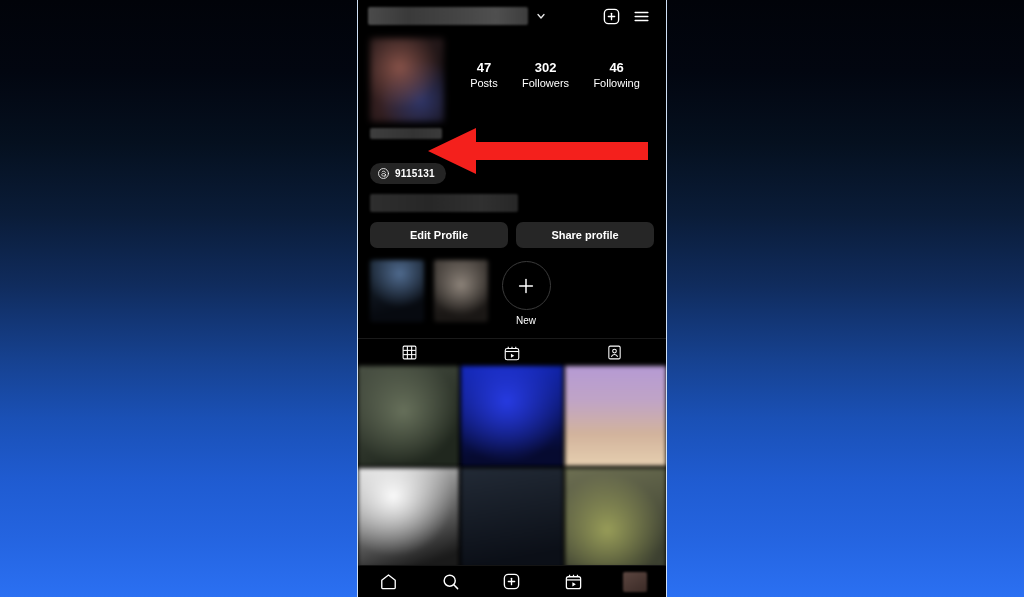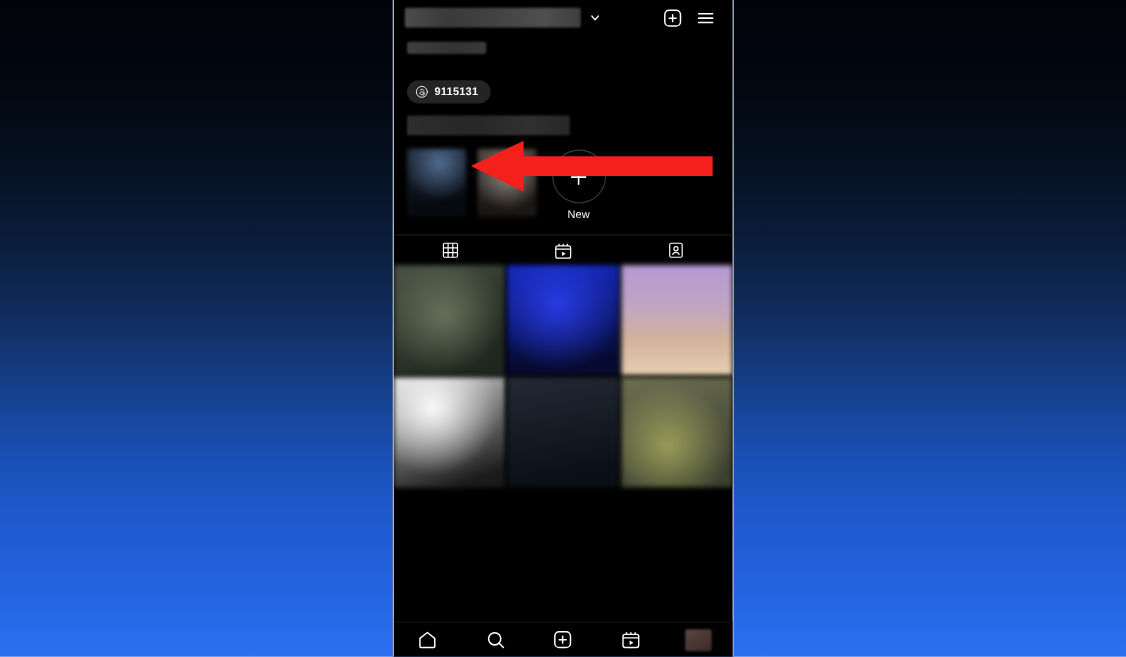--- a/index.html
+++ b/index.html
@@ -171,38 +171,59 @@
     </div>
     <div class="topicon">
       <svg width="19" height="19" viewBox="0 0 24 24" fill="none" stroke="#fff" stroke-width="1.9" stroke-linecap="round">
         <line x1="4" y1="7" x2="20" y2="7"></line>
           <line x1="4" y1="12" x2="20" y2="12"></line>
         <line x1="4" y1="17" x2="20" y2="17"></line>
         </svg>
     </div>
   </div>
 
+  <div class="phdr">
+    <div class="avatar"></div>
+    <div class="stats">
+      <div class="stat">
+        <div class="num">47</div>
+        <div class="lbl">Posts</div>
+      </div>
+      <div class="stat">
+        <div class="num">302</div>
+        <div class="lbl">Followers</div>
+      </div>
+      <div class="stat">
+        <div class="num">46</div>
+        <div class="lbl">Following</div>
+      </div>
+    </div>
+  </div>
 
   <div class="meta">
     <div class="name-blur"></div>
 
     <div class="threads-pill">
       <span style="display:flex;align-items:center">
         <svg width="13" height="13" viewBox="0 0 24 24" fill="none" stroke="#fff" stroke-width="1.5" stroke-linecap="round" stroke-linejoin="round">
           <circle cx="12" cy="12" r="9.2"></circle>
           <path d="M15.8 13.6c0 2-1.7 3.2-3.6 3.2-2 0-3.4-1-3.4-2.5 0-1.4 1.3-2.3 3.2-2.3 1.9 0 3.4.7 3.9 2.2.5 1.5-.2 3-1.5 3.7"></path>
           <path d="M9.2 9.1c.6-.9 1.6-1.4 2.9-1.4 1.8 0 3 .9 3.4 2.3"></path>
         </svg>
       </span>
       <span class="tnum">9115131</span>
     </div>
 
     <div class="bio-blur"></div>
   </div>
 
+  <div class="actions">
+    <div class="abtn">Edit Profile</div>
+    <div class="abtn">Share profile</div>
+  </div>
 
   <div class="highlights">
     <div class="hl one"></div>
     <div class="hl two"></div>
     <div class="newwrap">
       <div class="newcircle">
         <svg width="22" height="22" viewBox="0 0 24 24" fill="none" stroke="#fff" stroke-width="1.6" stroke-linecap="round">
           <line x1="12" y1="5" x2="12" y2="19"></line>
             <line x1="5" y1="12" x2="19" y2="12"></line>
         </svg>

